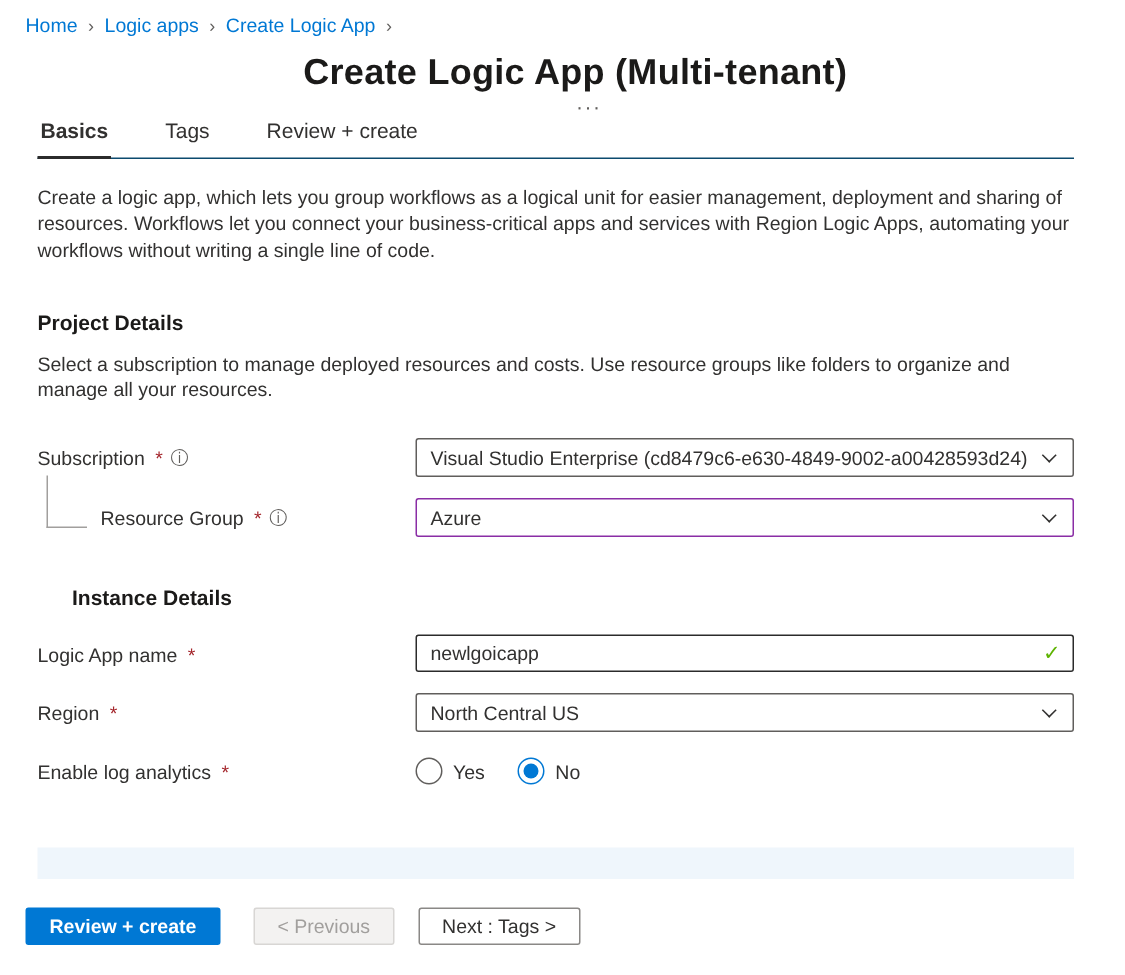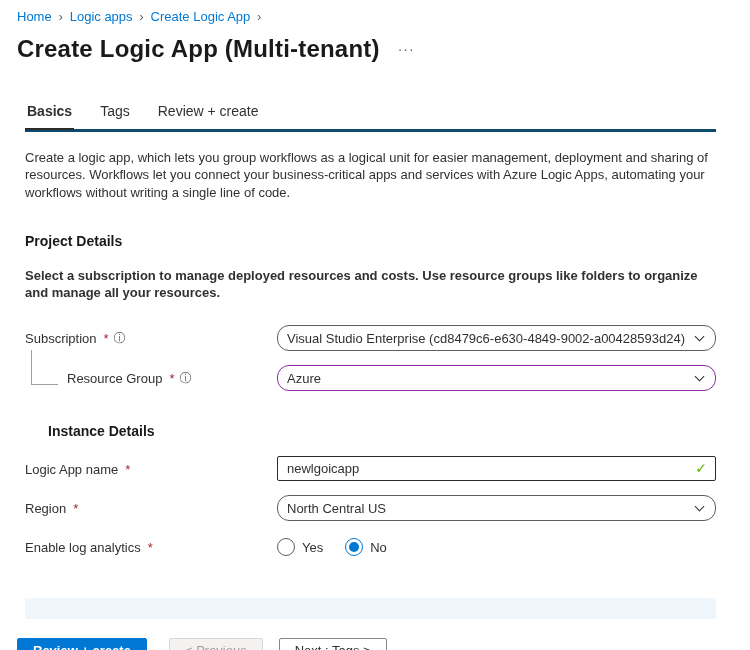--- a/index.html
+++ b/index.html
@@ -12,47 +12,47 @@
     overflow: hidden;
   }
   a { text-decoration: none; }
 
   
   .breadcrumb { padding: 9px 0 0 17px; font-size: 13px; display: flex; align-items: center; }
   .crumb { color: #0078d4; cursor: pointer; }
   .crumb-sep { color: #605e5c; margin: 0 7px; font-size: 12px; }
 
   
-  .title-row { display: flex; align-items: center; padding: 11px 0 0 17px; }
+  .title-row { display: flex; align-items: center; padding: 11px 0 0 17px; flex-direction: column; }
   .page-title { font-size: 24px; font-weight: 700; letter-spacing: 0.2px; color: #1b1a19; }
   .more-options { margin-left: 18px; color: #605e5c; font-size: 14px; letter-spacing: 1px; cursor: pointer; }
 
   
   .content { padding: 0 34px 0 25px; }
 
   
-  .tabs { display: flex; gap: 24px; margin-top: 40px; border-bottom: 3px solid #0c4a6e; }
+  .tabs { display: flex; gap: 34px; border-bottom: 1px solid #0c4a6e; }
   .tab { padding: 0 2px 9px 2px; font-size: 14px; color: #323130; cursor: pointer; }
   .tab.active { font-weight: 700; border-bottom: 2px solid #2b2b2b; margin-bottom: -1px; }
 
   
   .intro { margin-top: 17px; line-height: 1.33; max-width: 697px; color: #323130; }
   .section-heading { margin-top: 32px; font-size: 14px; font-weight: 700; color: #1b1a19; }
-  .section-desc { margin-top: 18px; line-height: 1.33; max-width: 697px; font-weight: bold; }
+  .section-desc { margin-top: 11px; line-height: 1.33; max-width: 697px; }
 
   
   .form-row { display: flex; align-items: center; position: relative; }
   .form-label { width: 252px; flex: 0 0 252px; display: flex; align-items: center; gap: 5px; }
   .req { color: #a4262c; margin-left: 2px; }
   .info-icon { color: #605e5c; font-size: 12px; cursor: default; }
   .control { position: relative; width: 439px; height: 26px; }
 
   .dropdown {
     width: 100%; height: 26px;
-    border: 1px solid #605e5c; border-radius: 12px;
+    border: 1px solid #605e5c; border-radius: 2px;
     padding: 0 30px 0 9px;
     display: flex; align-items: center;
     background: #fff; cursor: pointer;
     white-space: nowrap; overflow: hidden;
   }
   .dropdown.focus-purple { border-color: #8a2da5; }
   .chevron {
     position: absolute; right: 13px; top: 8px;
     width: 7px; height: 7px;
     border-right: 1.5px solid #323130; border-bottom: 1.5px solid #323130;
@@ -124,21 +124,21 @@
 </div>
 
 <div class="content">
 
   <div class="tabs">
     <div class="tab active">Basics</div>
     <div class="tab">Tags</div>
     <div class="tab">Review + create</div>
   </div>
 
-  <p class="intro">Create a logic app, which lets you group workflows as a logical unit for easier management, deployment and sharing of resources. Workflows let you connect your business-critical apps and services with Azure Logic Apps, automating your workflows without writing a single line of code.</p>
+  <p class="intro">Create a logic app, which lets you group workflows as a logical unit for easier management, deployment and sharing of resources. Workflows let you connect your business-critical apps and services with Region Logic Apps, automating your workflows without writing a single line of code.</p>
 
   <h2 class="section-heading">Project Details</h2>
   <p class="section-desc">Select a subscription to manage deployed resources and costs. Use resource groups like folders to organize and manage all your resources.</p>
 
   <div class="form-row row-subscription">
     <div class="form-label">
       <span>Subscription</span>
         <span class="req">*</span>
       <span class="info-icon">ⓘ</span>
     </div>

